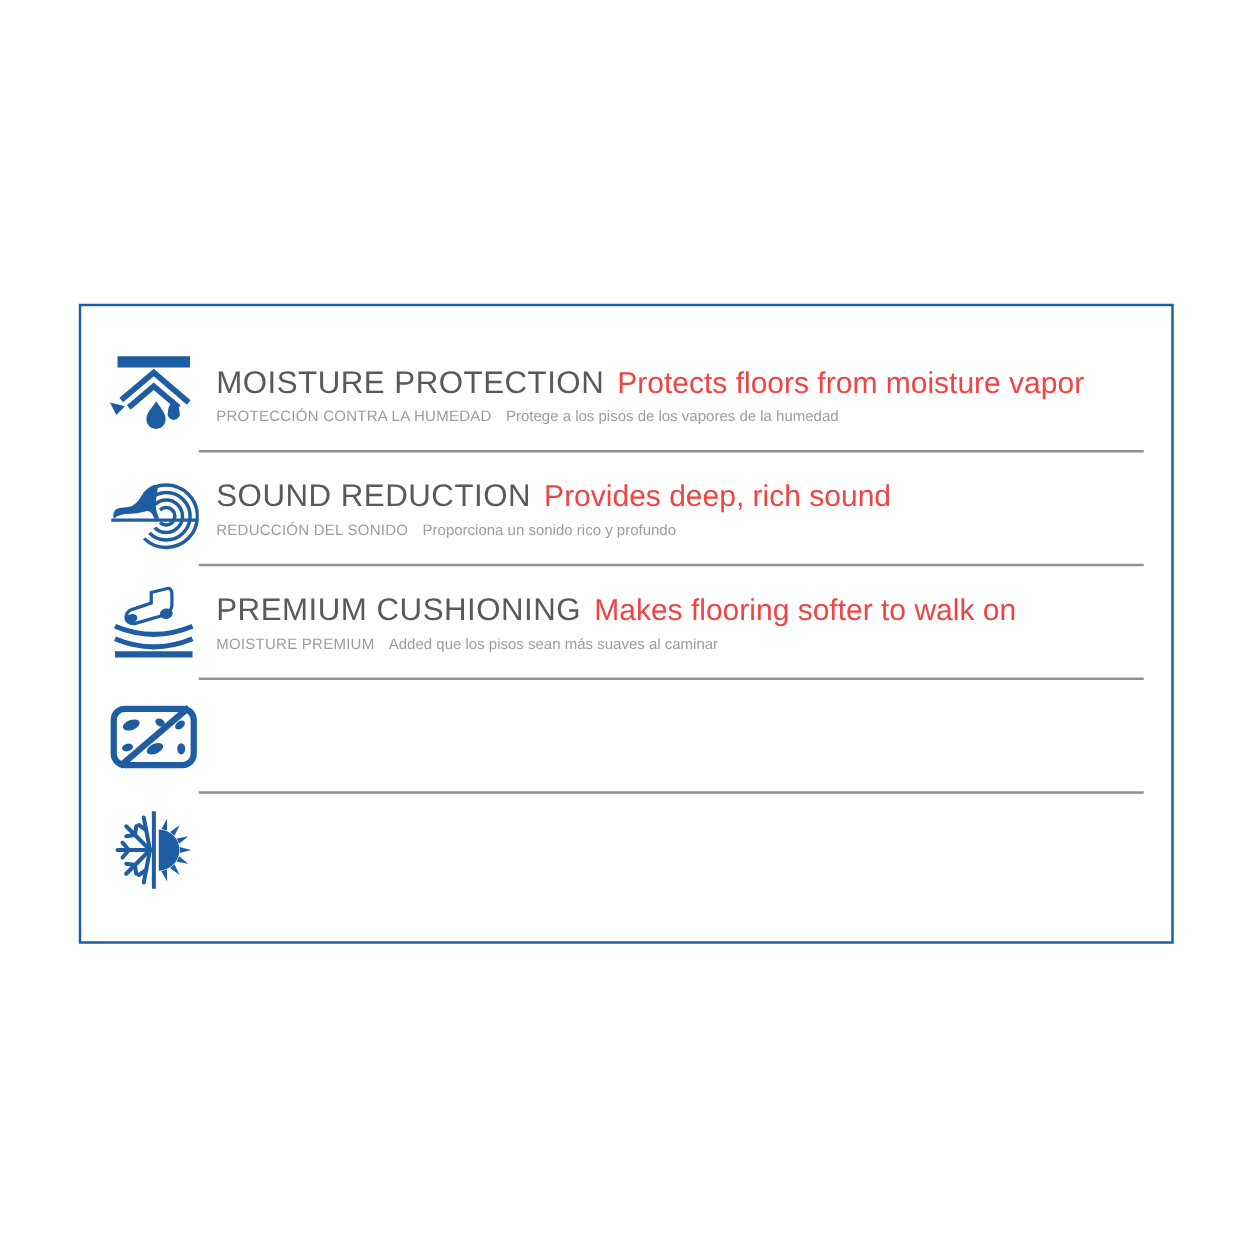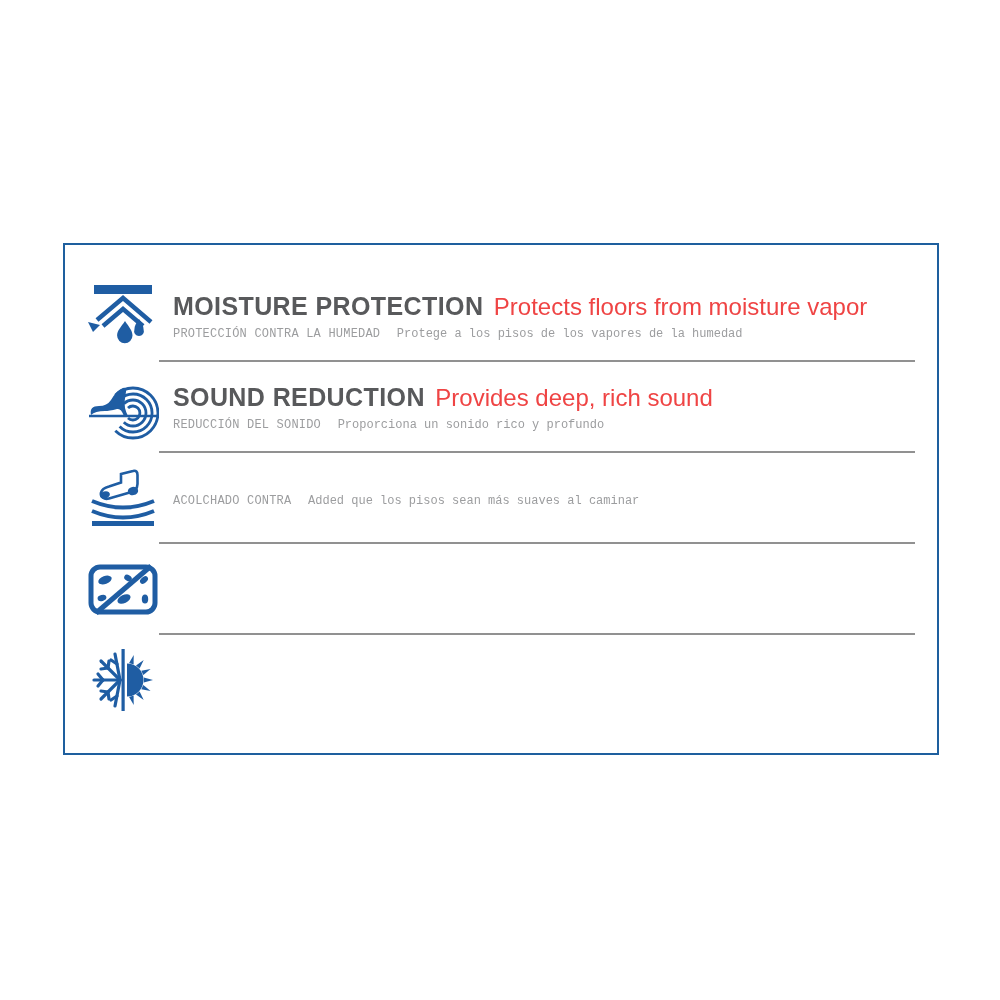--- a/index.html
+++ b/index.html
@@ -12,26 +12,26 @@
     position:absolute; left:63px; top:243px; width:876px; height:512px;
     border:2px solid #1e5f9e; background:#ffffff; box-sizing:border-box;
   }
   .rows { padding:26px 22px 0 22px; }
   .feature-row { display:flex; align-items:center; height:89px; }
   .icon-cell { width:72px; height:72px; flex:none; margin-right:14px; }
   .icon-cell svg { width:72px; height:72px; display:block; }
   .text-cell { flex:1; min-width:0; padding-top:2px; }
   .line-en { white-space:nowrap; }
   .feat-title {
-    font-size:25px; font-weight:bold; color:#58595b; letter-spacing:0.4px;
+    font-size:25px; font-weight:normal; color:#58595b; letter-spacing:0.4px;
   }
   .feat-desc {
     font-size:24px; font-weight:normal; color:#ef4444; margin-left:6px;
   }
-  .line-es { white-space:nowrap; margin-top:3px;font-family:Liberation Mono, monospace; }
+  .line-es { white-space:nowrap; margin-top:3px; }
   .feat-title-es { font-size:12px; color:#9c9d9f; letter-spacing:0.2px; }
   .feat-desc-es { font-size:12px; color:#9c9d9f; margin-left:7px; }
   .divider { height:2px; background:#919191; margin-left:72px; }
   .blue { fill:#1f5da3; }
   .stroke-blue { stroke:#1f5da3; fill:none; }
 </style>
 </head>
 <body>
 
 <div class="panel">
@@ -90,22 +90,26 @@
         <svg viewBox="0 0 72 72">
           <path d="M34,12 L46,9 C49,8 50.5,10 50.5,13 L50.5,22 C50.5,27 46,30 41,31 L22,36.5 C17,38 13,34.5 14,30.5 C15,26.5 18,25.5 22,24.5 L34,20.5 Z" fill="#ffffff" stroke="#1f5da3" stroke-width="2.6"></path>
           <ellipse class="blue" cx="18" cy="33" rx="5" ry="3.6" transform="rotate(-18 18 33)"></ellipse>
           <ellipse class="blue" cx="46" cy="29" rx="5.2" ry="4.2" transform="rotate(-12 46 29)"></ellipse>
           <path class="stroke-blue" stroke-width="4" d="M5,39 Q36,52 67,39"></path>
           <path class="stroke-blue" stroke-width="4" d="M5,49 Q36,62 67,49"></path>
           <rect class="blue" x="5" y="59" width="62" height="5"></rect>
         </svg>
       </div>
       <div class="text-cell">
+        <div class="line-en">
+          <span class="feat-title">PREMIUM CUSHIONING</span>
+          <span class="feat-desc">Makes flooring softer to walk on</span>
+        </div>
         <div class="line-es">
-          <span class="feat-title-es">ACOLCHADO CONTRA</span>
+          <span class="feat-title-es">MOISTURE PREMIUM</span>
           <span class="feat-desc-es">Added que los pisos sean más suaves al caminar</span>
         </div>
       </div>
     </div>
     <div class="divider"></div>
 
     <div class="feature-row">
       <div class="icon-cell">
         <svg viewBox="0 0 72 72">
           <rect class="stroke-blue" stroke-width="5" x="4" y="14" width="64" height="45" rx="9"></rect>

